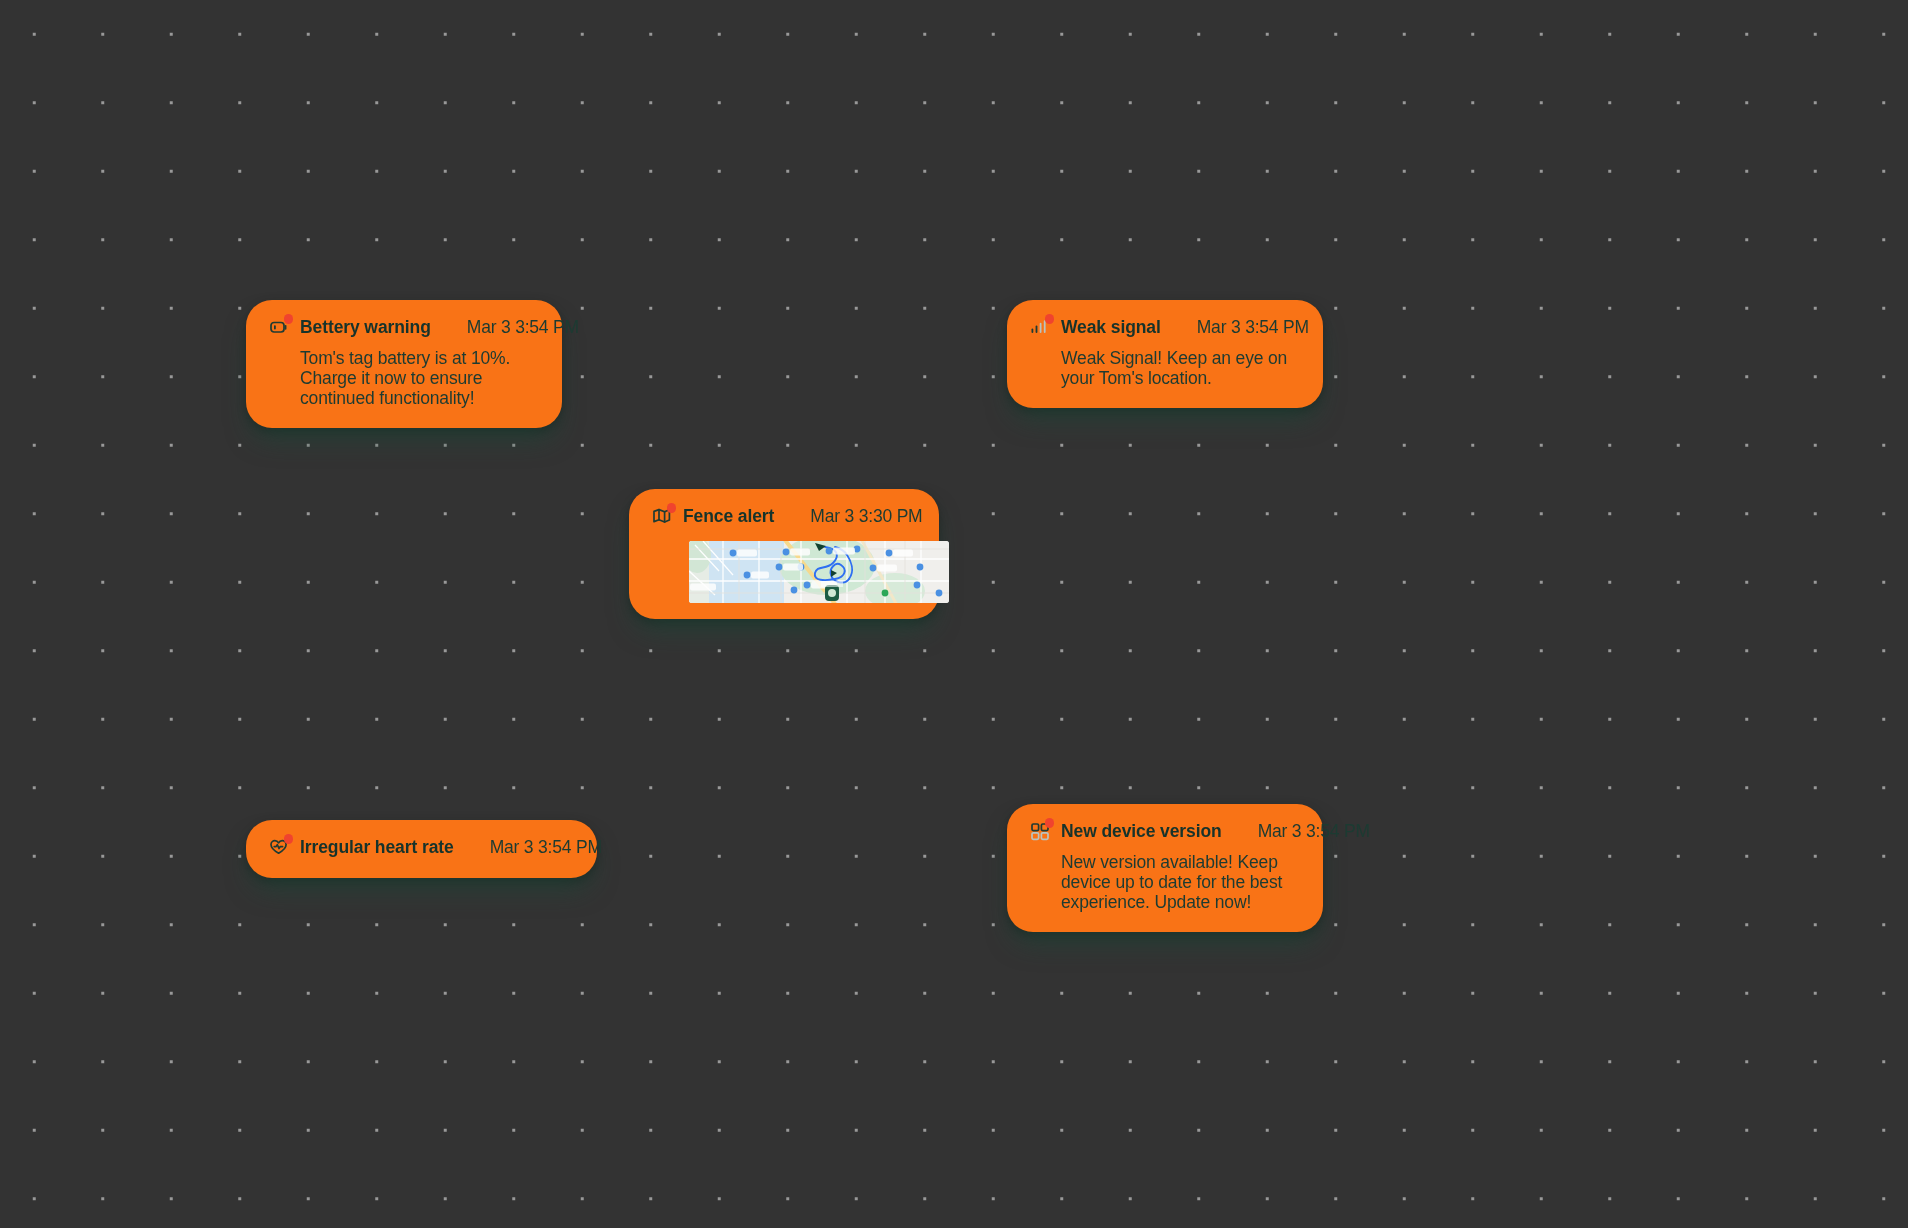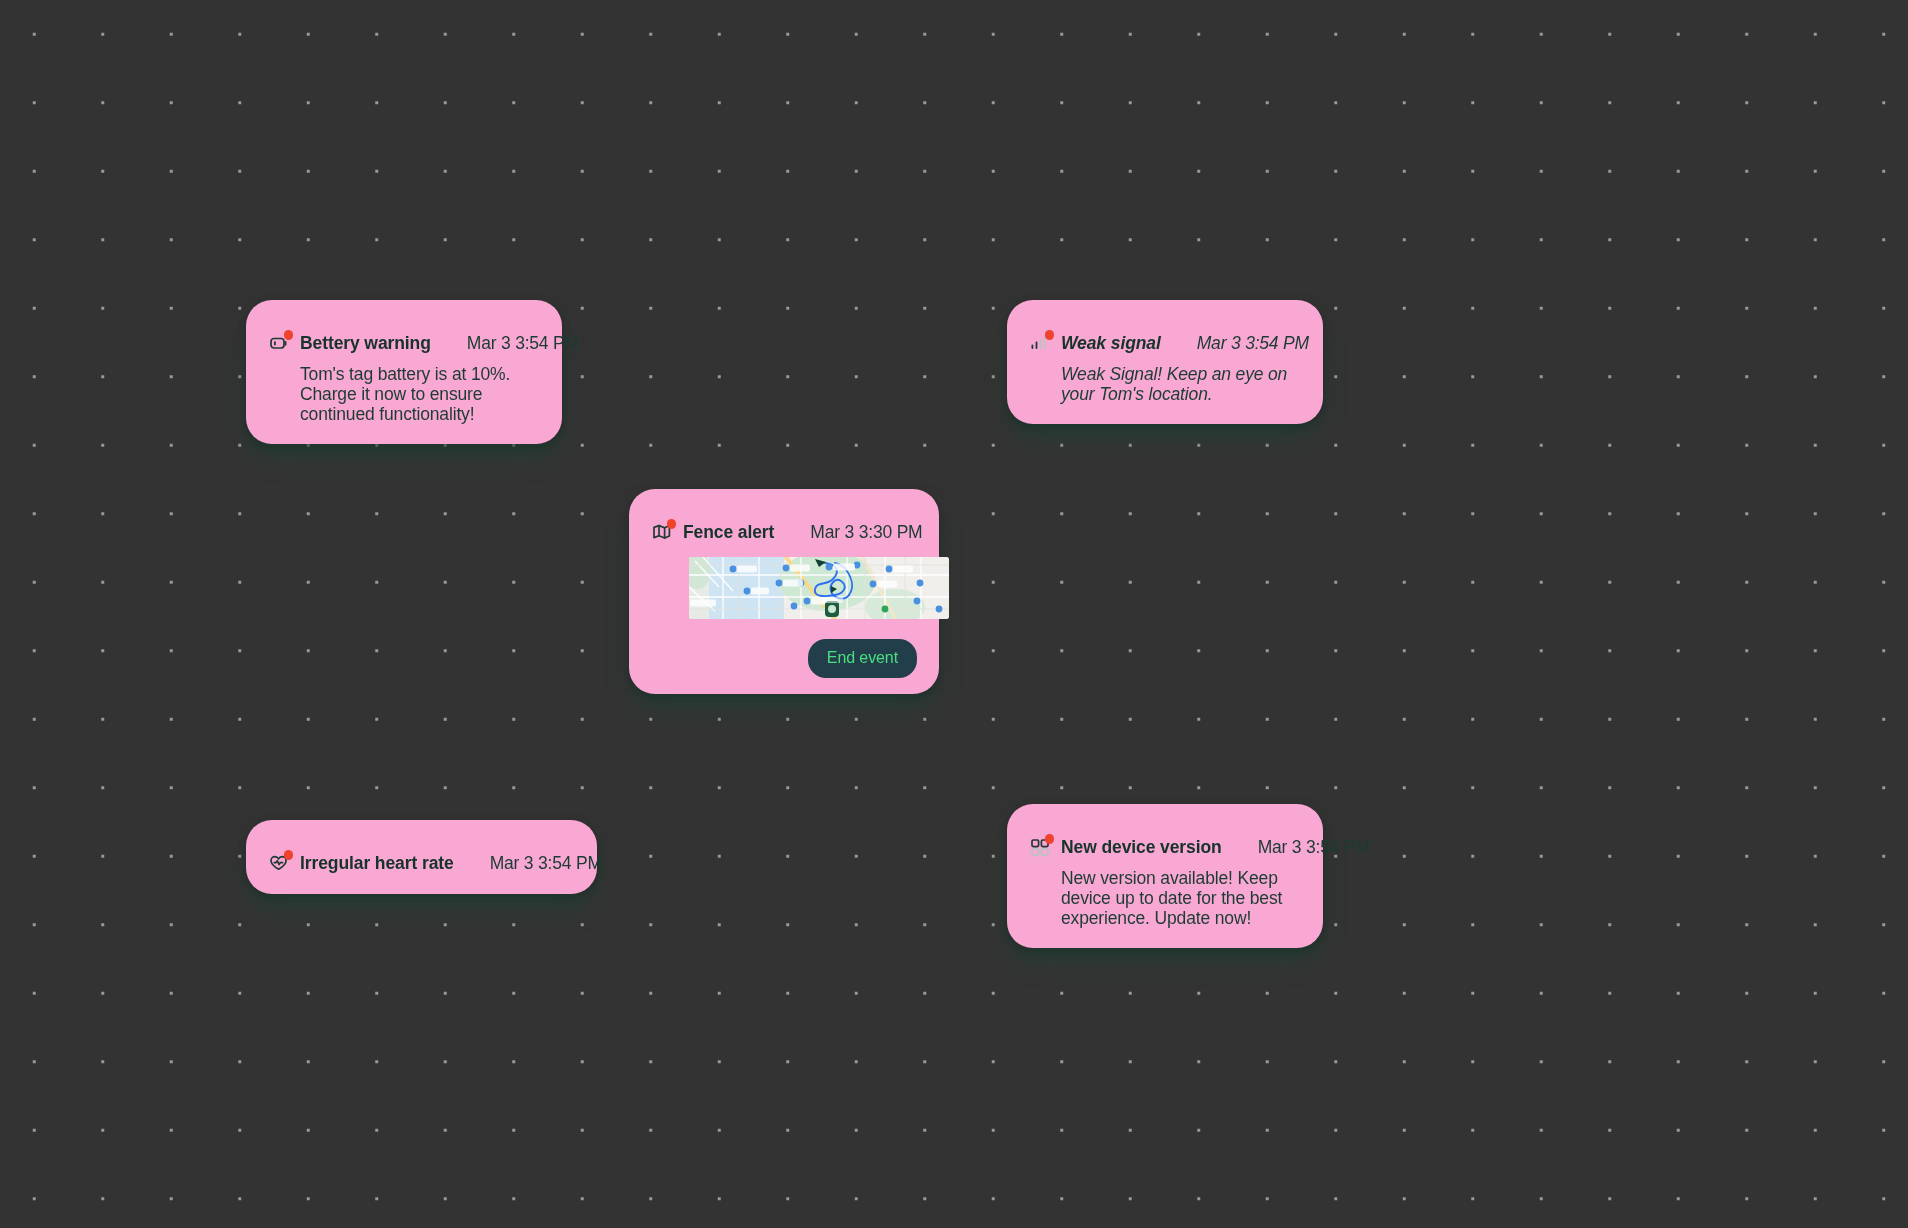--- a/index.html
+++ b/index.html
@@ -21,23 +21,23 @@
   }
 
   .canvas {
     position: absolute;
     inset: 0;
   }
 
   
   .card {
     position: absolute;
-    background: #f9a8d4;
+    background: #f97316;
     border-radius: 26px;
-    padding: 32px 22px 20px 22px;
+    padding: 16px 22px 20px 22px;
     box-shadow: 0 16px 26px -6px rgba(24, 74, 56, 0.55),
                 0 4px 10px rgba(0,0,0,0.30);
   }
 
   .card-head {
     display: flex;
     align-items: center;
     gap: 10px;
     white-space: nowrap;
   }
@@ -81,21 +81,21 @@
     margin-top: 10px;
     padding-left: 32px;
     font-size: 17.5px;
     line-height: 20px;
     color: #1c3b32;
     letter-spacing: -0.15px;
   }
 
   
   #card-battery   { left: 246px;  top: 300px;  width: 316px; }
-  #card-signal    { left: 1007px; top: 300px;  width: 316px; font-style: italic; }
+  #card-signal    { left: 1007px; top: 300px;  width: 316px; }
   #card-fence     { left: 629px;  top: 489px;  width: 310px; padding-bottom: 16px; }
   #card-heart     { left: 246px;  top: 820px;  width: 351px; }
   #card-version   { left: 1007px; top: 804px;  width: 316px; }
 
   #card-fence .card-body { padding-left: 38px; padding-right: 6px; }
 
   
   .map-wrap {
     margin: 14px 0 0 38px;
     width: 260px;
@@ -260,23 +260,20 @@
         <g>
           <path d="M142 36 l6 -4 l-6 -3 z" fill="#12412f"></path>
           <rect x="136" y="44" width="14" height="16" rx="4" fill="#1c5c43"></rect>
           <circle cx="143" cy="52" r="4" fill="#cfe8d4"></circle>
           <rect x="132" y="40" width="22" height="6" fill="#ffffff" opacity="0.55"></rect>
         </g>
       </svg>
     </div>
 
 
-    <div class="card-actions">
-      <button class="btn-end-event">End event</button>
-    </div>
   </div>
 
   <div class="card" id="card-heart">
     <div class="card-head">
       <span class="icon-wrap">
         <svg width="22" height="22" viewBox="0 0 22 22">
           <path class="ic" d="M10.6 17.2 C10.6 17.2 3 13 3 8.6 C3 6.3 4.8 4.7 6.9 4.7 C8.4 4.7 9.8 5.6 10.6 6.9 C11.3 5.6 12.7 4.7 14.2 4.7 C16.3 4.7 18.1 6.3 18.1 8.6 C18.1 13 10.6 17.2 10.6 17.2 Z"></path>
           <path class="ic" d="M6.2 10.6 H8.1 L9.3 8.6 L11 12.5 L12.2 10.6 H14.6"></path>
         </svg>
         <span class="badge-dot"></span>

